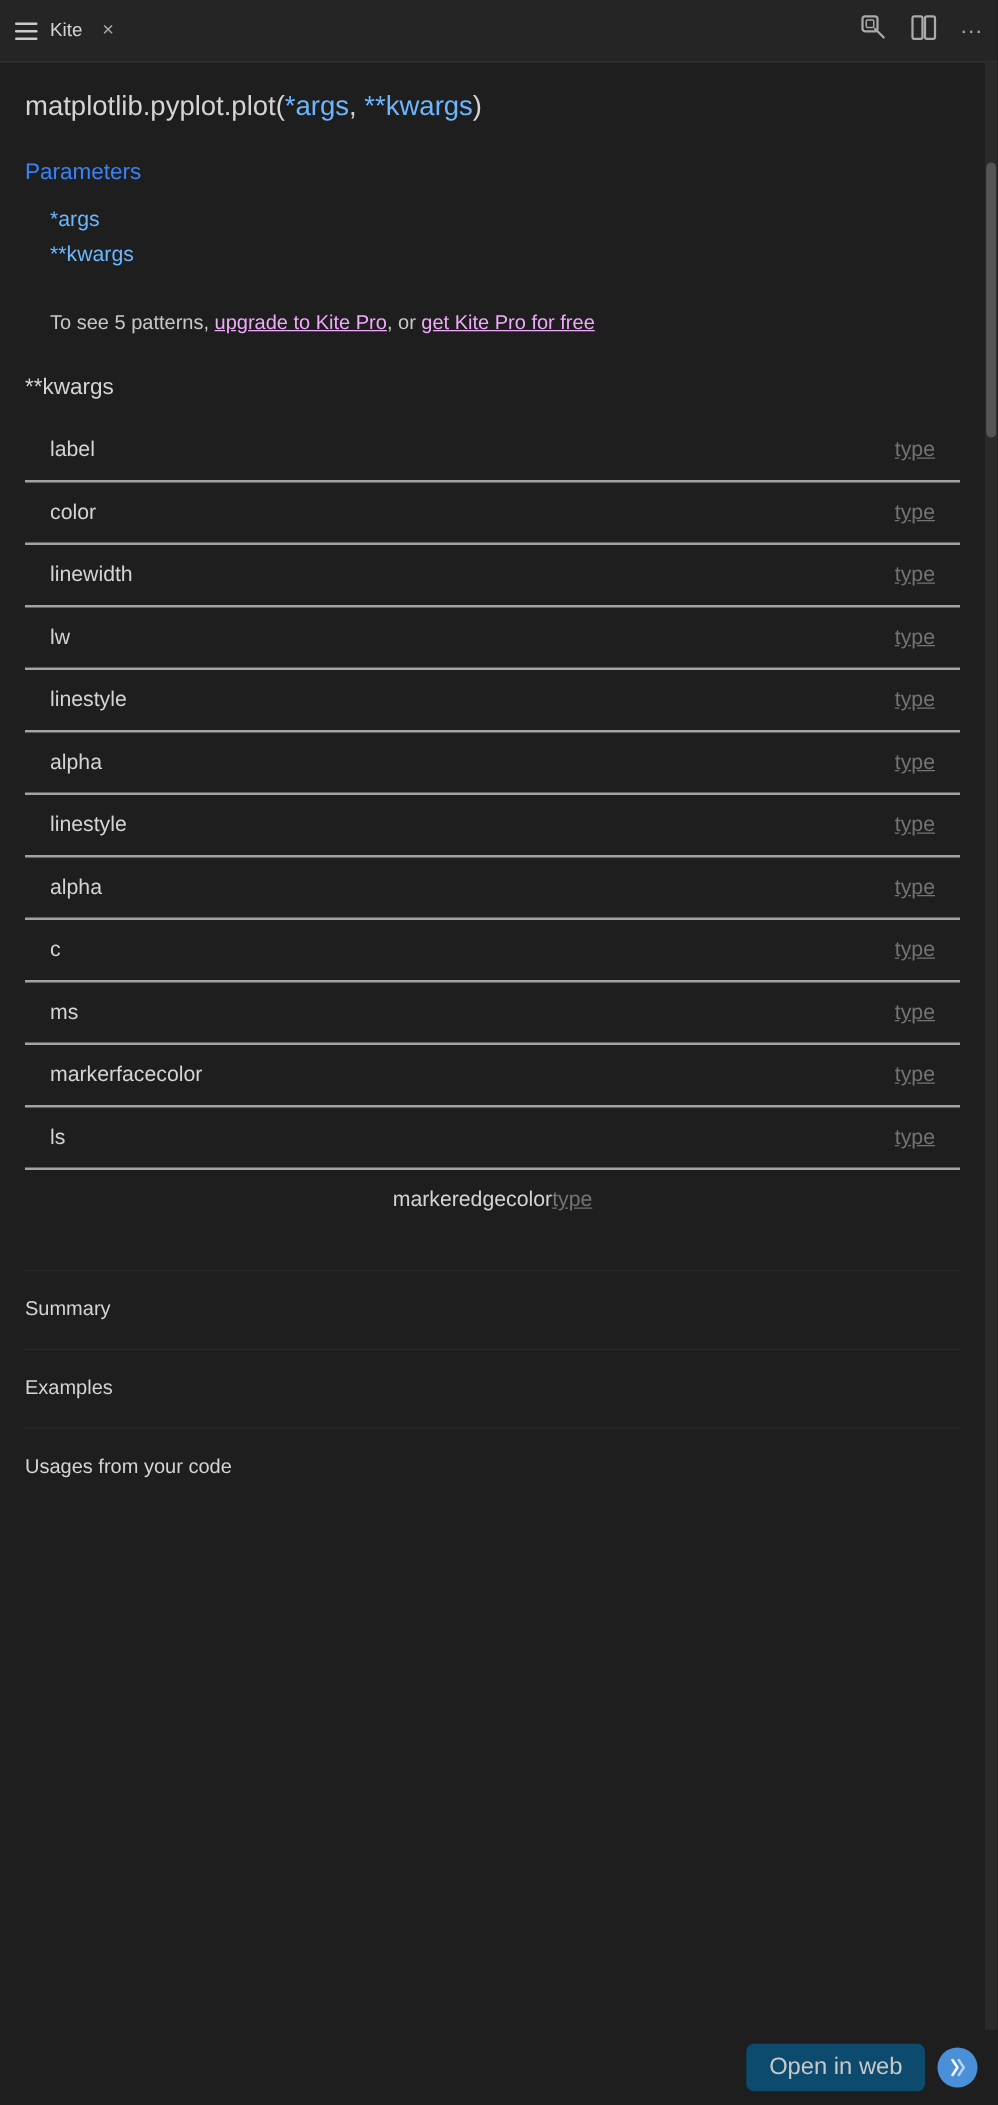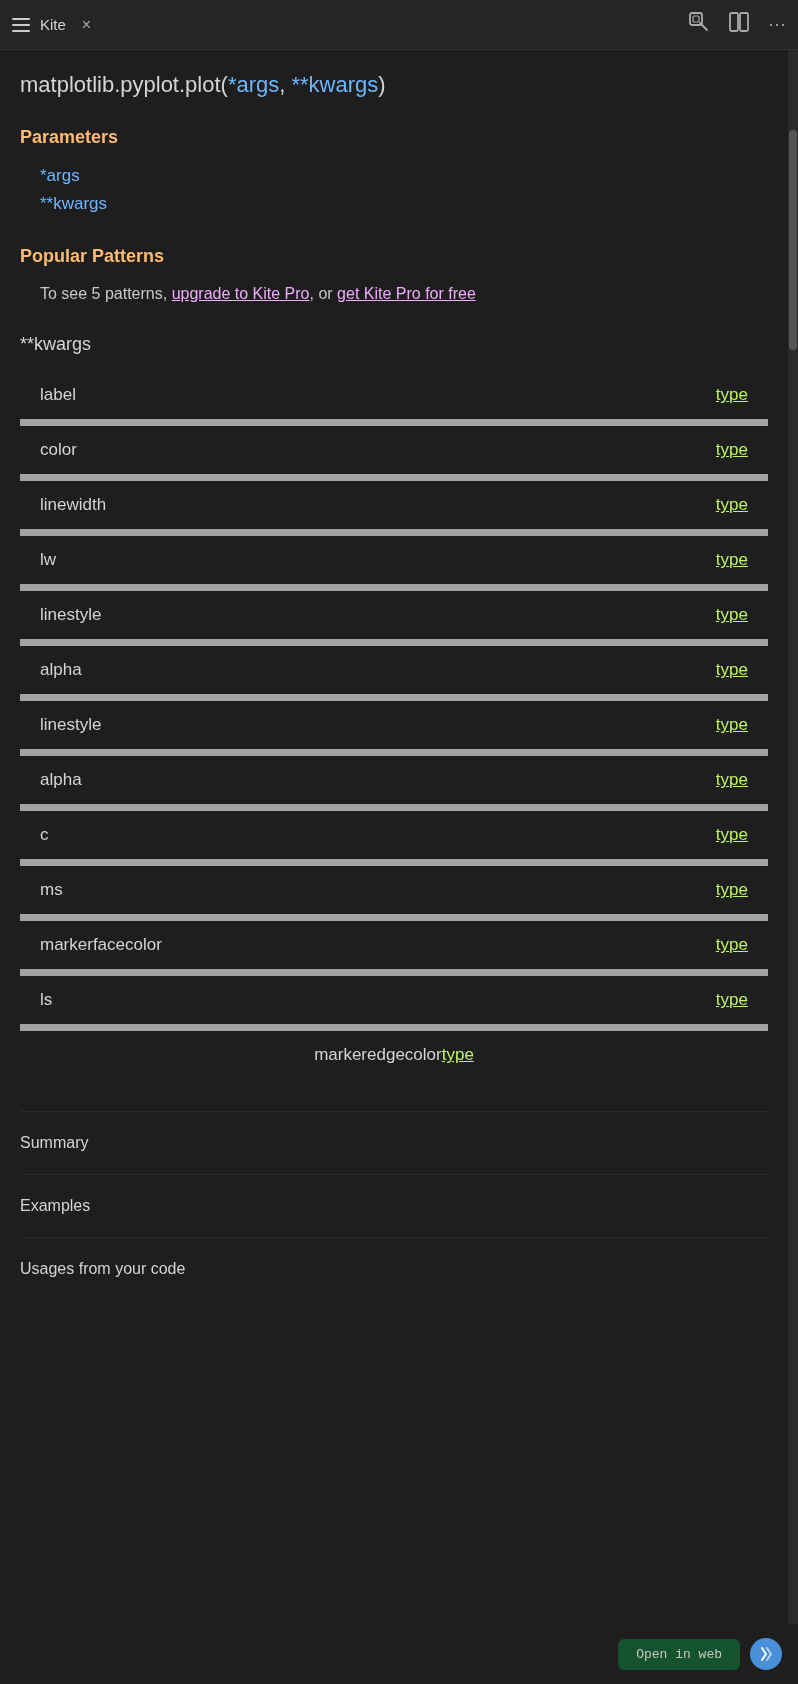--- a/index.html
+++ b/index.html
@@ -120,22 +120,22 @@
       color: #d4d4d4;
     }
 
     .function-signature .args {
       color: #6cb6ff;
     }
 
     
     .section-heading {
       font-size: 18px;
-      color: #fdba74;
-      font-weight: 700;
+      color: #3b82f6;
+      font-weight: 400;
       margin-bottom: 14px;
       margin-top: 10px;
     }
 
     
     .param-list {
       list-style: none;
       margin-bottom: 28px;
     }
 
@@ -174,35 +174,35 @@
     .kwargs-list {
       list-style: none;
       margin-bottom: 32px;
     }
 
     .kwargs-item {
       display: flex;
       justify-content: space-between;
       align-items: center;
       padding: 14px 0 14px 20px;
-      border-bottom: 7px solid #a3a3a3;
+      border-bottom: 2px solid #a3a3a3;
     }
 
     .kwargs-item:last-child {
       border-bottom: none;
       justify-content: center;
     }
 
     .kwarg-name {
       color: #d4d4d4;
       font-size: 17px;
     }
 
     .kwarg-type {
-      color: #bef264;
+      color: #737373;
       font-size: 17px;
       text-decoration: underline;
       cursor: pointer;
       padding-right: 20px;
     }
 
     
     .bottom-section {
       margin-top: 10px;
     }
@@ -224,28 +224,27 @@
       height: 60px;
       background-color: #1e1e1e;
       display: flex;
       align-items: center;
       justify-content: flex-end;
       padding: 0 16px;
       gap: 10px;
     }
 
     .open-in-web-btn {
-      background-color: #14532d;
+      background-color: #0c4a6e;
       color: #c8c8c8;
       border: none;
       border-radius: 6px;
       padding: 8px 18px;
-      font-size: 13px;
-      cursor: pointer;
-      font-family: Liberation Mono, monospace;
+      font-size: 19px;
+      cursor: pointer;
     }
 
     .kite-logo {
       width: 32px;
       height: 32px;
       background-color: #4a90d9;
       border-radius: 50%;
       display: flex;
       align-items: center;
       justify-content: center;
@@ -298,21 +297,20 @@
 
     <div class="popular-patterns-section">
       <div class="section-heading">Parameters</div>
       <ul class="param-list">
         <li>*args</li>
         <li>**kwargs</li>
       </ul>
     </div>
 
     <div class="popular-patterns-section">
-      <div class="section-heading">Popular Patterns</div>
       <p class="patterns-desc">
         <span>To see 5 patterns, </span><a>upgrade to Kite Pro</a><span>, or </span><a>get Kite Pro for free</a>
       </p>
     </div>
 
     <div>
       <div class="kwargs-heading">**kwargs</div>
       <ul class="kwargs-list" id="kwargs-list">
       <li class="kwargs-item">
             <span class="kwarg-name">label</span>

